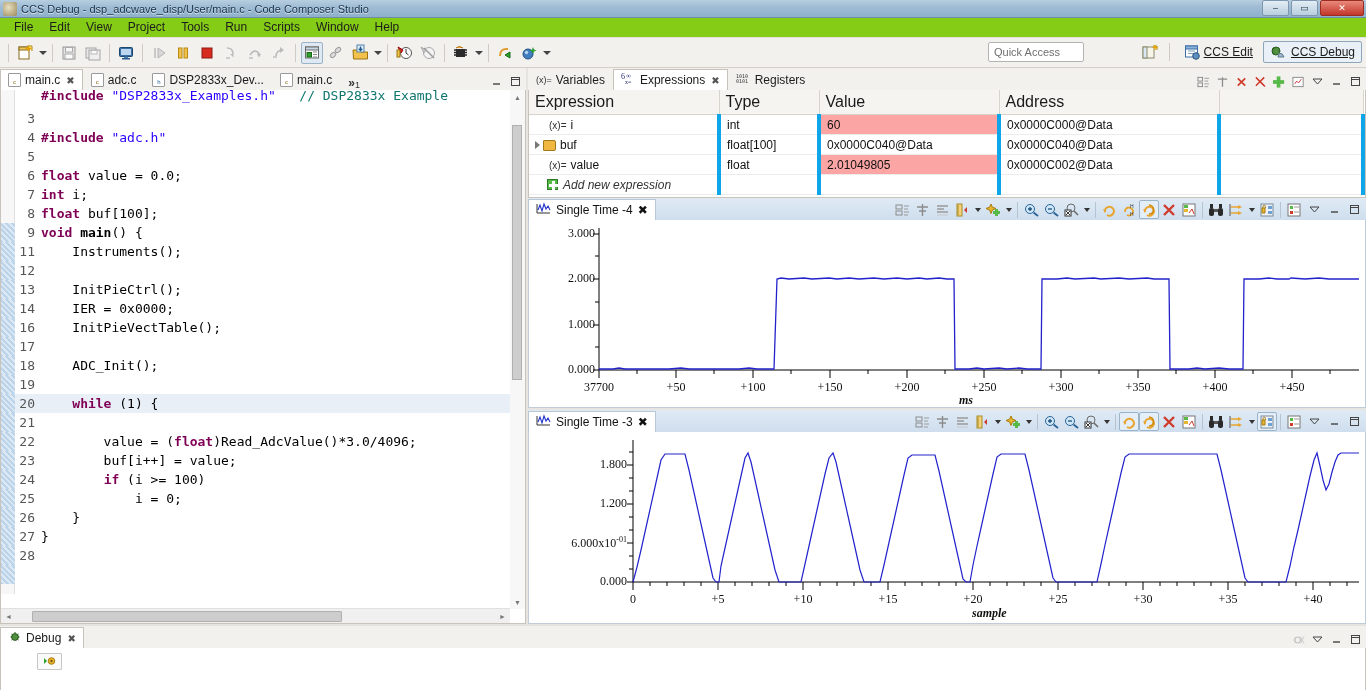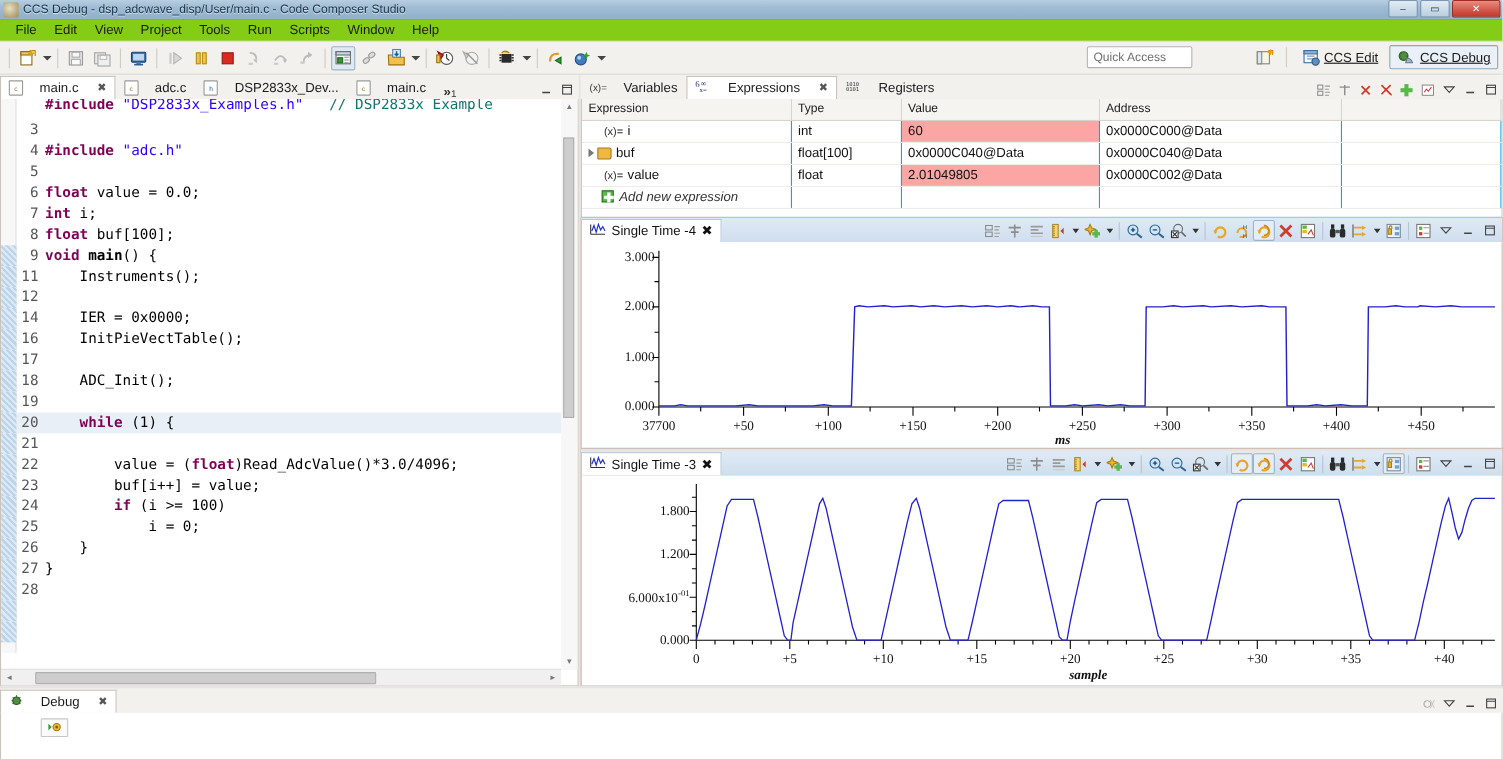--- a/index.html
+++ b/index.html
@@ -97,21 +97,21 @@
   #main { display: flex; height: 556px; }
   #left-pane  { width: 528px; border-right: 2px solid #e6e4e0; position: relative; background: #f2f1ee;}
   #right-pane { width: 838px; background: #f2f1ee; display: flex; flex-direction: column; }
 
   
   .viewtabs {
     height: 22px; display: flex; align-items: flex-end;
     background: #f2f1ee; position: relative;
   }
   .vtab {
-    display: flex; align-items: center; gap: 15px;
+    display: flex; align-items: center; gap: 4px;
     height: 21px; padding: 0 7px; font-size: 12px; color: #1b1b1b;
     border: 1px solid transparent; border-bottom: none;
     white-space: nowrap;
   }
   .vtab.active {
     background: #fff; border-color: #c8c4bc;
     border-top: 1px solid #c8c4bc;
   }
   .vtab .xclose { font-size: 10px; color: #555; margin-left: 2px; }
   .filetag {
@@ -184,26 +184,26 @@
     height: 130px; background: #f2f1ee; position: relative;
   }
   #expr-body {
     position: absolute; top: 22px; left: 0; right: 0; bottom: 0;
     background: #fff; border: 1px solid #c8c4bc; border-top: none;
     overflow: hidden;
   }
   table.exprs { width: 100%; border-collapse: collapse; table-layout: fixed; }
   table.exprs th {
     background: #f5f4f1; border-right: 1px solid #d8d4cc; border-bottom: 1px solid #d8d4cc;
-    font-weight: normal; text-align: left; font-size: 11px; padding: 3px 6px; color: #1a1a1a;
+    font-weight: normal; text-align: left; font-size: 16px; padding: 3px 6px; color: #1a1a1a;
     height: 19px;
     margin-left: 12px;
   }
   table.exprs td {
-    border-right: 1px solid #0ea5e9; border-bottom: 1px solid #eeece8;
+    border-right: 4px solid #0ea5e9; border-bottom: 1px solid #eeece8;
     font-size: 12px; padding: 2px 6px; height: 20px; color: #111;
     white-space: nowrap; overflow: hidden; margin-top: 12px;
   }
   td.hilite { background: #fca5a5; }
   .vx { color: #2d2d2d; font-size: 10px; margin-right: 4px; }
   .arrow-r { display:inline-block; width:0;height:0;border-left:5px solid #777;border-top:4px solid transparent;border-bottom:4px solid transparent; margin-right:3px;}
   .folder-ic { display:inline-block; width:13px;height:11px;background:#f0b840;border:1px solid #a07a18;border-radius:1px 2px 2px 1px; margin-right:4px; vertical-align:-2px;}
   .plus-ic {
     display:inline-block; width:11px;height:11px;background:#57b947;border:1px solid #2f7a26;
     position:relative; margin-right:5px; vertical-align:-1px;
@@ -526,20 +526,21 @@
             <div class="cline"><span class="lnum">7</span><span class="ctext"><span class="kw">int</span> i;</span></div>
             <div class="cline"><span class="lnum">8</span><span class="ctext"><span class="kw">float</span> buf[100];</span></div>
             <div class="quilt" style="top: 133px; height: 19px;"></div>
             <div class="cline"><span class="lnum">9</span><span class="ctext"><span class="kw">void</span> <span style="font-weight:bold">main</span>() {</span></div>
             <div class="quilt" style="top: 152px; height: 19px;"></div>
             <div class="quilt" style="top: 171px; height: 19px;"></div>
             <div class="cline"><span class="lnum">11</span><span class="ctext">    Instruments();</span></div>
             <div class="quilt" style="top: 190px; height: 19px;"></div>
             <div class="cline"><span class="lnum">12</span><span class="ctext"></span></div>
             <div class="quilt" style="top: 209px; height: 19px;"></div>
+            <div class="cline"><span class="lnum">13</span><span class="ctext">    InitPieCtrl();</span></div>
             <div class="quilt" style="top: 228px; height: 19px;"></div>
             <div class="cline"><span class="lnum">14</span><span class="ctext">    IER = 0x0000;</span></div>
             <div class="quilt" style="top: 247px; height: 19px;"></div>
             <div class="quilt" style="top: 266px; height: 19px;"></div>
             <div class="cline"><span class="lnum">16</span><span class="ctext">    InitPieVectTable();</span></div>
             <div class="quilt" style="top: 285px; height: 19px;"></div>
             <div class="cline"><span class="lnum">17</span><span class="ctext"></span></div>
             <div class="quilt" style="top: 304px; height: 19px;"></div>
             <div class="cline"><span class="lnum">18</span><span class="ctext">    ADC_Init();</span></div>
             <div class="quilt" style="top: 323px; height: 19px;"></div>

